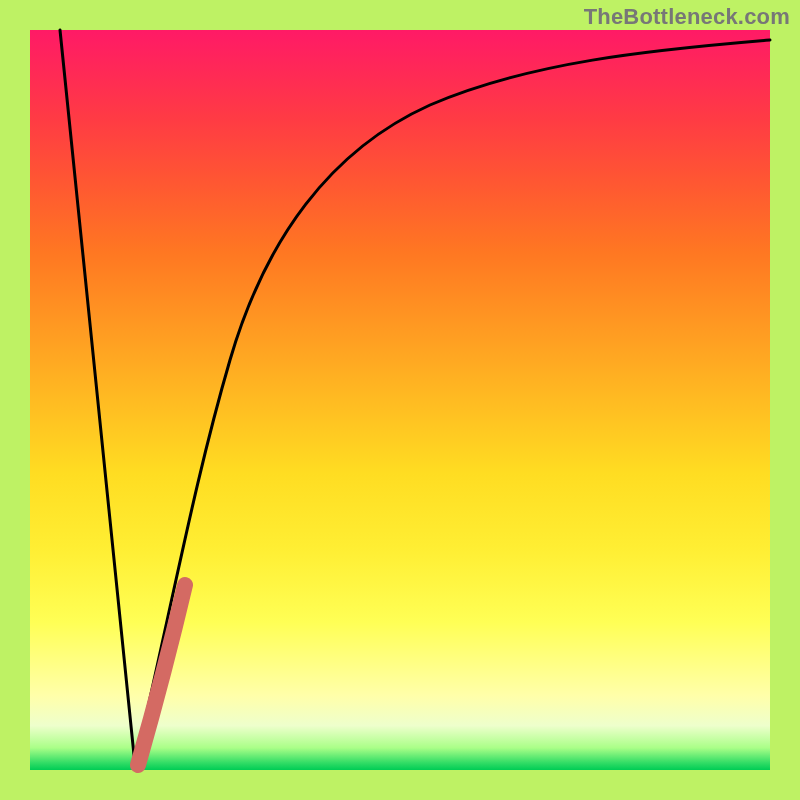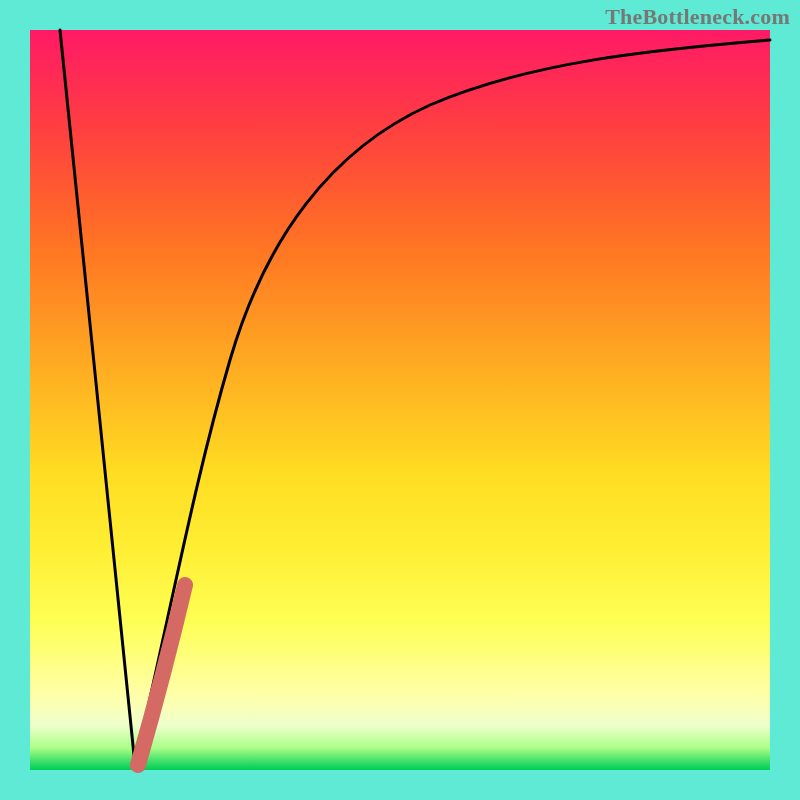--- a/index.html
+++ b/index.html
@@ -8,22 +8,21 @@
     width: 800px;
     height: 800px;
     background: #000;
     overflow: hidden;
     font-family: Arial, Helvetica, sans-serif;
   }
   .frame {
     position: relative;
     width: 800px;
     height: 800px;
-    background: #5eead4;
-    font-family: Liberation Serif, serif;
+    background: #bef264;
   }
   .plot-area {
     position: absolute;
     left: 30px;
     top: 30px;
     width: 740px;
     height: 740px;
     
     background: linear-gradient(to bottom,
       #ff1a66 0%,

